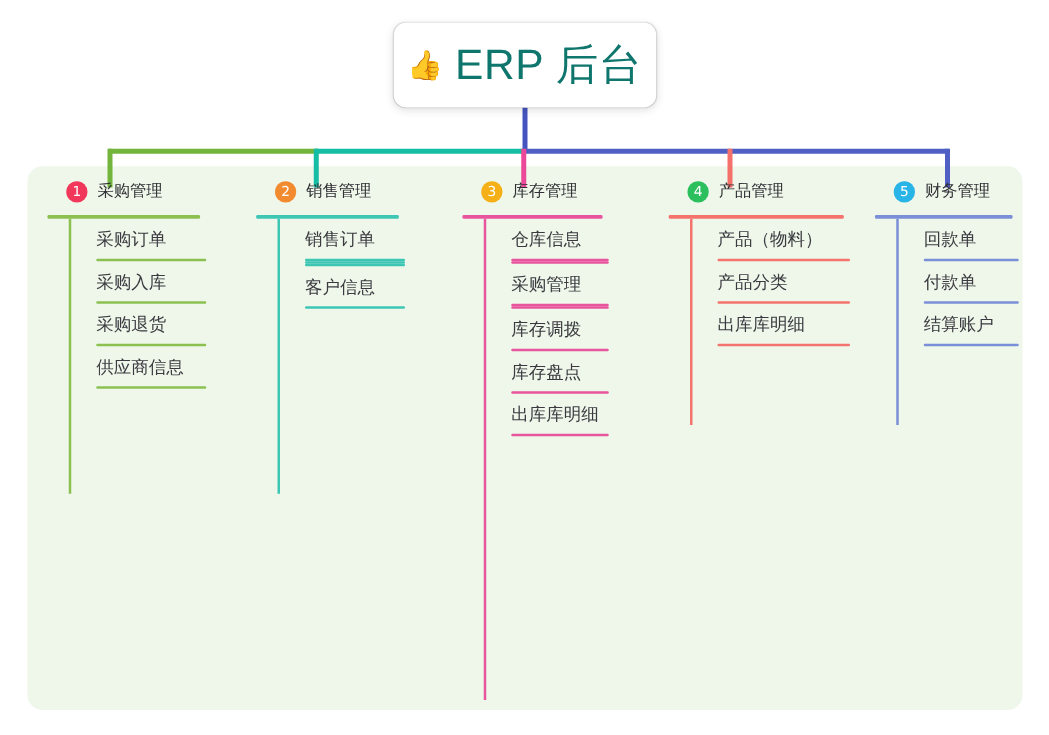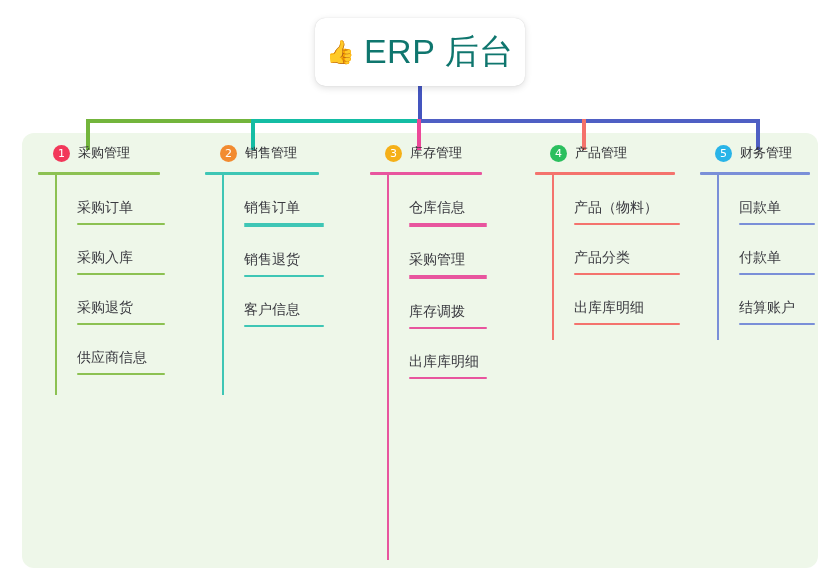--- a/index.html
+++ b/index.html
@@ -122,21 +122,21 @@
     position: relative;
     padding-left: 22px;
     box-sizing: border-box;
   }
   .leaf-text {
     font-size: 14px;
     color: #3a3a40;
     white-space: nowrap;
     display: block;
     padding-bottom: 6px;
-    padding-top: 24px;
+    padding-top: 8px;
   }
   .leaf-rule {
     height: 2px;
     border-radius: 1px;
   }
 </style>
 </head>
 <body>
 
 <div id="canvas">
@@ -199,21 +199,20 @@
         <div class="branch">
           <div class="trunk" style="background: rgb(62, 198, 181); height: 220px;"></div>
           <div class="leaf">
             <span class="leaf-text">销售订单</span>
             <div class="leaf-rule" style="background: rgb(62, 198, 181); width: 80px;"></div>
           </div>
           <div class="leaf">
             <div class="leaf-rule" style="background: rgb(62, 198, 181); width: 80px;"></div>
           </div>
           <div class="leaf">
-            <span class="leaf-text">销售退货</span>
             <div class="leaf-rule" style="background: rgb(62, 198, 181); width: 80px;"></div>
           </div>
           <div class="leaf">
             <span class="leaf-text">客户信息</span>
             <div class="leaf-rule" style="background: rgb(62, 198, 181); width: 80px;"></div>
           </div>
         </div>
       </div>
       <div class="column" style="left: 370px; width: 160px;">
         <div class="col-header">
@@ -235,20 +234,24 @@
             <div class="leaf-rule" style="background: rgb(232, 85, 158); width: 78px;"></div>
           </div>
           <div class="leaf">
             <div class="leaf-rule" style="background: rgb(232, 85, 158); width: 78px;"></div>
           </div>
           <div class="leaf">
             <span class="leaf-text">库存调拨</span>
             <div class="leaf-rule" style="background: rgb(232, 85, 158); width: 78px;"></div>
           </div>
           <div class="leaf">
+            <span class="leaf-text">库存盘点</span>
+            <div class="leaf-rule" style="background: rgb(232, 85, 158); width: 78px;"></div>
+          </div>
+          <div class="leaf">
             <span class="leaf-text">出库库明细</span>
             <div class="leaf-rule" style="background: rgb(232, 85, 158); width: 78px;"></div>
           </div>
         </div>
       </div>
       <div class="column" style="left: 535px; width: 170px;">
         <div class="col-header">
           <span class="num-badge" style="background: rgb(43, 191, 94);">4</span>
           <span class="col-title">产品管理</span>
         </div>

